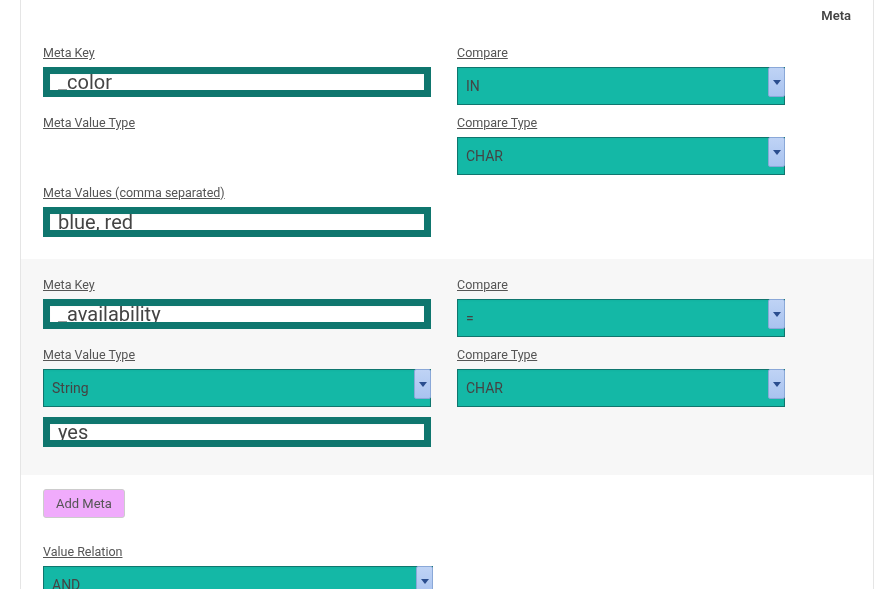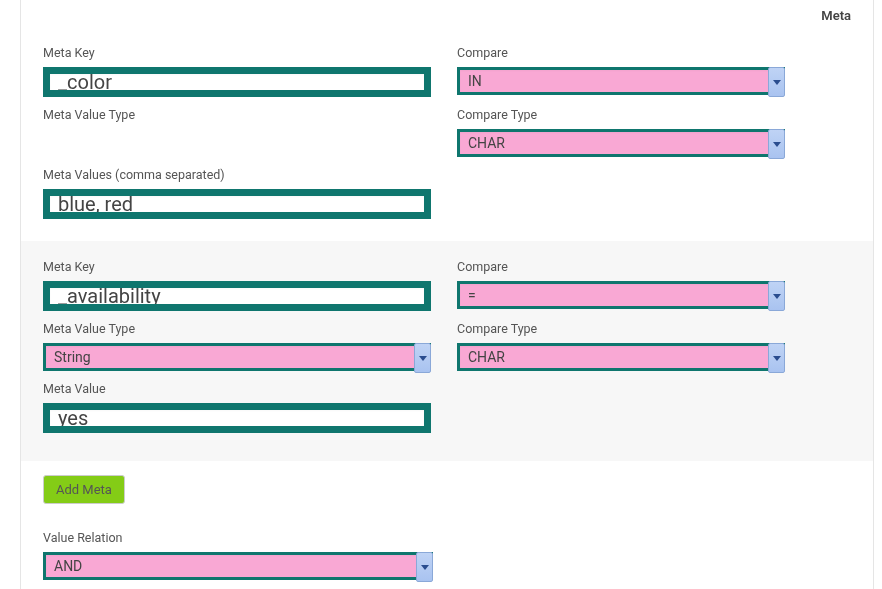--- a/index.html
+++ b/index.html
@@ -53,41 +53,42 @@
       flex: 0 0 388px;
     }
     .field.right {
       flex: 0 0 328px;
     }
     .field-label {
       display: block;
       font-size: 12.5px;
       color: #555;
       margin-bottom: 7px;
+      text-decoration: underline;
     }
     .text-input {
       width: 100%;
       height: 30px;
       border: 7px solid #0f766e;
       background: #fff;
       padding: 0 8px;
       font-size: 20px;
       color: #444;
       font-family: inherit;
       box-shadow: inset 0 1px 2px rgba(0,0,0,0.03);
     }
     .select-wrap {
       position: relative;
       width: 100%;
     }
     .select-wrap select {
       width: 100%;
-      height: 28px;
-      border: 3px solid #0f766e;
-      background: #f9a8d4;
+      height: 38px;
+      border: 1px solid #0f766e;
+      background: #14b8a6;
       padding: 0 8px;
       font-size: 14px;
       color: #444;
       font-family: inherit;
       appearance: none;
       -webkit-appearance: none;
       box-shadow: inset 0 1px 2px rgba(0,0,0,0.03);
     }
     .select-arrow {
       position: absolute;
@@ -106,21 +107,21 @@
     .select-arrow svg {
       width: 8px;
       height: 5px;
       fill: #2a4d8f;
     }
     .btn {
       display: inline-block;
       padding: 6px 12px;
       border: 1px solid #ccc;
       border-radius: 3px;
-      background: #84cc16;
+      background: #f0abfc;
       color: #555;
       font-size: 13px;
       cursor: pointer;
       font-family: inherit;
       margin-top: 14px;
     }
     .relation-section {
       margin-top: 26px;
     }
   </style>
@@ -226,21 +227,20 @@
               <svg viewBox="0 0 8 5">
                   <path d="M0 0 L8 0 L4 5 Z"></path>
                 </svg>
             </span>
           </div>
         </div>
       </div>
 
       <div class="row">
         <div class="field half">
-          <label class="field-label">Meta Value</label>
           <input type="text" class="text-input" value="yes" style="">
         </div>
       </div>
     </div>
 
     <button class="btn">Add Meta</button>
 
     <div class="relation-section">
       <div class="field half">
         <label class="field-label">Value Relation</label>

